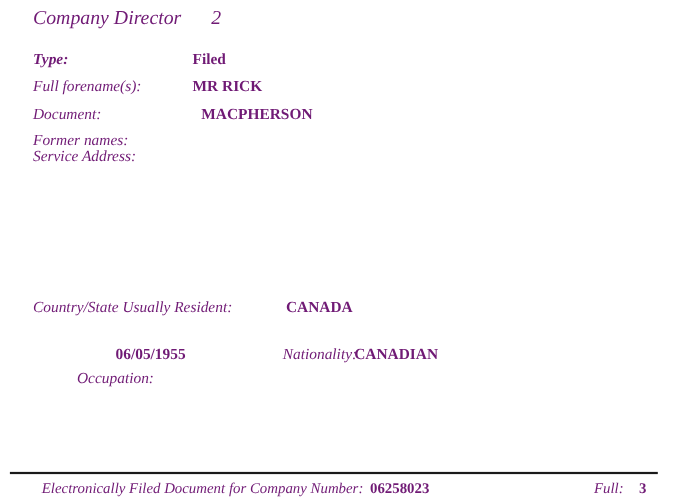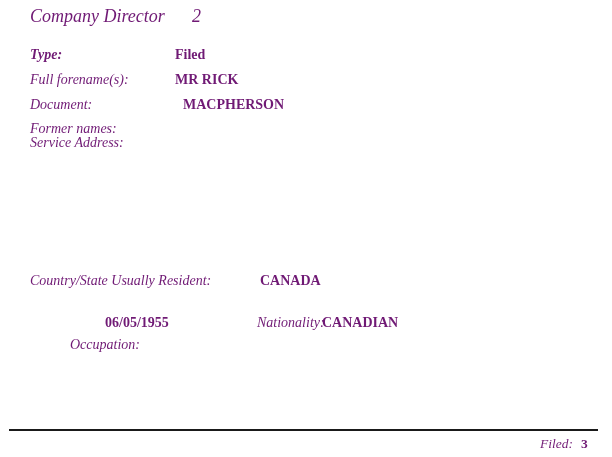--- a/index.html
+++ b/index.html
@@ -86,17 +86,21 @@
   <div class="abs val" style="left:213px; top:273px;margin-left:47px;">CANADA</div>
 
   <div class="abs val" style="left:105px; top:315px;">06/05/1955</div>
   <div class="abs lbl" style="left:257px; top:315px;">Nationality:</div>
   <div class="abs val" style="left:322px; top:315px;">CANADIAN</div>
 
   <div class="abs lbl" style="left:30px; top:337px;margin-left:40px;">Occupation:</div>
 
   <div class="rule"></div>
 
+  <div class="footer-left">
+    <span class="footer-lbl">Electronically Filed Document for Company Number:</span>
+    <span class="footer-val">06258023</span>
+  </div>
 
-  <div class="abs footer-lbl" style="left:540px; top:436px;">Filed:</div>
+  <div class="abs footer-lbl" style="left:540px; top:436px;">Full:</div>
   <div class="abs footer-val" style="left:581px; top:436px;">3</div>
 
 </div>
 
 </body></html>

